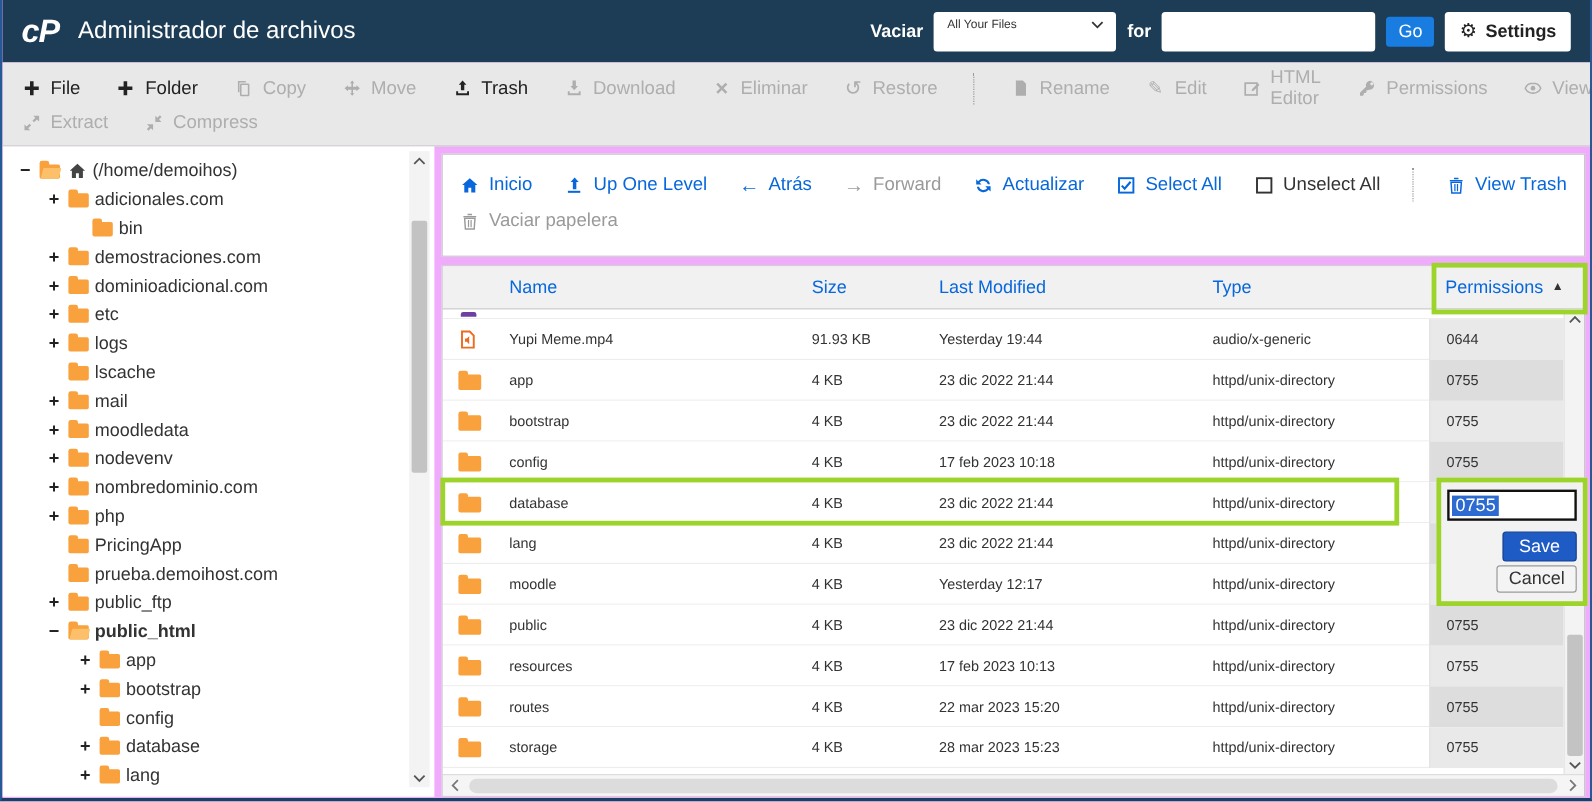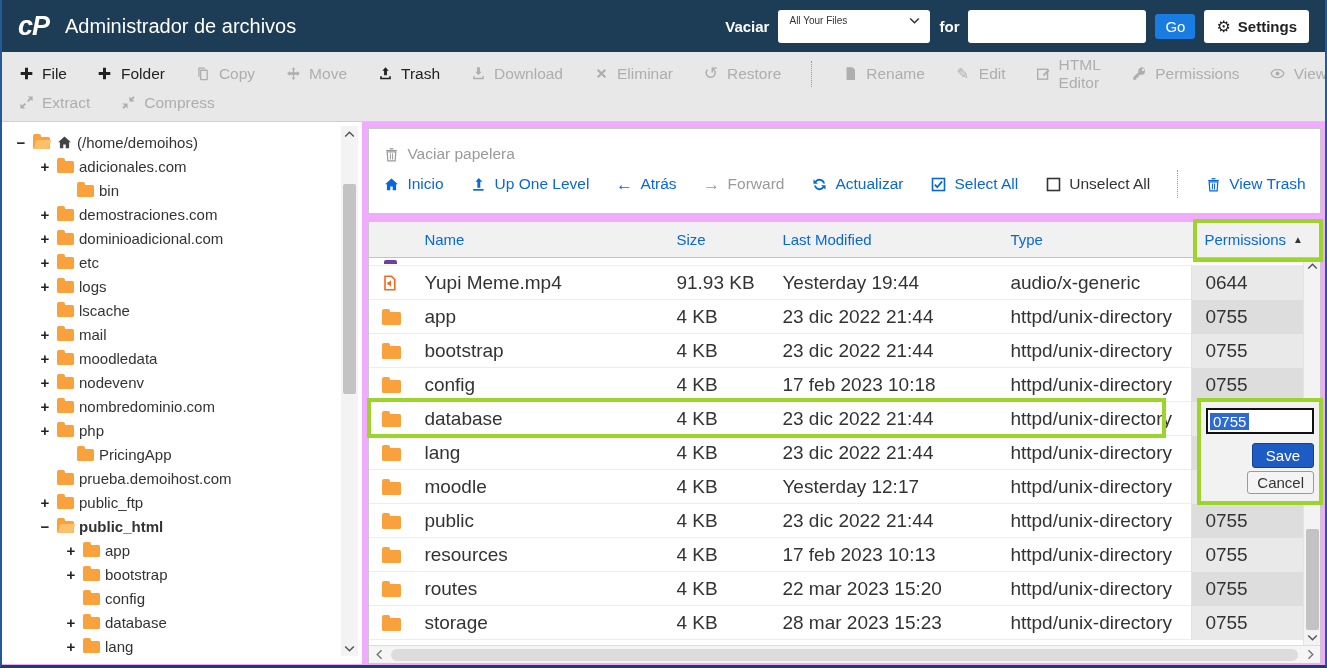--- a/index.html
+++ b/index.html
@@ -63,21 +63,21 @@
 
   .tablebox { position:relative; margin-top:7px; border:1px solid #c9c9c9; background:#fff; height:443px; }
   .grid-cols { display:grid; grid-template-columns:46px 252px 106px 228px 190px 1fr; padding-right:17px; align-items:center; }
   .thead { height:36px; background:#f1f1f1; border-bottom:1px solid #c2c2c2; color:#0767db; font-size:15px; }
   .th { padding-left:9px; } .th-perm { padding-left:13px; display:flex; align-items:center; gap:7px; }
   .sort-arrow { color:#333; font-size:10px; }
 
   .list { position:absolute; top:36px; left:0; right:0; bottom:18px; overflow:hidden; background:#fff; }
   .partial-top { height:8px; border-bottom:1px solid #ededed; display:flex; align-items:flex-end; padding-left:15px; }
   .purple-frag { width:13px; height:4px; background:#6e3fa3; border-radius:2px 2px 0 0; margin-bottom:1px; }
-  .row { height:34px; border-bottom:1px solid #ededed; font-size:19px; color:#333; background:#fff; }
+  .row { height:34px; border-bottom:1px solid #ededed; font-size:12px; color:#333; background:#fff; }
   .cell-icon { display:flex; justify-content:flex-start; padding-left:13px; }
   .row .folder { width:19px; height:13px; }
   .cell-name { padding-left:9px; } .cell { padding-left:9px; }
   .perm-cell { height:34px; display:flex; align-items:center; padding-left:13px; background:#e9e9e9; border-left:1px solid #e2e2e2; }
   .row:nth-child(even) .perm-cell { background:#dddddd; }
 
   
   .hl-header-box { position:absolute; top:-3px; right:-3px; width:130px; height:43px; border:4px solid #9dd42c; z-index:6; pointer-events:none; }
   .hl-row-box { position:absolute; top:176px; left:-2px; width:799px; height:40px; border:4px solid #9dd42c; z-index:6; pointer-events:none; background:transparent; }
   .perm-popup { position:absolute; top:176px; right:-3px; width:126px; border:4px solid #9dd42c; background:#f2f2f2; z-index:7; padding:6px 5px 7px; }
@@ -316,21 +316,21 @@
           <div class="tree-row" style="padding-left: 36px;">
             <span class="exp">+</span>
             <span class="folder"></span>
             <span class="tree-label">nombredominio.com</span>
           </div>
           <div class="tree-row" style="padding-left: 36px;">
             <span class="exp">+</span>
             <span class="folder"></span>
             <span class="tree-label">php</span>
           </div>
-          <div class="tree-row" style="padding-left: 56px;">
+          <div class="tree-row" style="padding-left: 36px;">
             <span class="exp"></span>
             <span class="folder"></span>
             <span class="tree-label">PricingApp</span>
           </div>
           <div class="tree-row" style="padding-left: 36px;">
             <span class="exp"></span>
             <span class="folder"></span>
             <span class="tree-label">prueba.demoihost.com</span>
           </div>
           <div class="tree-row" style="padding-left: 36px;">
@@ -379,99 +379,99 @@
         <span class="sb-btn bottom">
             <svg width="15" height="15" viewBox="0 0 16 16" fill="currentColor" xmlns="http://www.w3.org/2000/svg">
               <path d="M3.4 5.8 8 10.4l4.6-4.6" fill="none" stroke="currentColor" stroke-width="1.6"></path>
             </svg>
           </span>
       </div>
     </aside>
 
     <main class="main">
       <div class="navbox">
-        <div class="nav-row" id="nav2">
+        <div class="nav-row" id="nav1">
+            <span class="nav-item blue">
+              <span class="icn">
+                <svg width="15" height="15" viewBox="0 0 16 16" fill="currentColor" xmlns="http://www.w3.org/2000/svg">
+                  <path d="M8 1.6 1.2 7.7h1.9v6.5h3.6V10h2.6v4.2h3.6V7.7h1.9z"></path>
+                </svg>
+              </span>
+              <span>Inicio</span>
+            </span>
+            <span class="nav-item blue">
+              <span class="icn">
+                <svg width="15" height="15" viewBox="0 0 16 16" fill="currentColor" xmlns="http://www.w3.org/2000/svg">
+                  <path d="M8.4 1 12 5h-2.1v6.4H6.8V5H4.8z"></path>
+                  <rect x="2.4" y="12.8" width="11" height="1.8"></rect>
+                </svg>
+              </span>
+              <span>Up One Level</span>
+            </span>
+            <span class="nav-item blue">
+              <span class="icn">
+                <span class="arrow-glyph">←</span>
+              </span>
+              <span>Atrás</span>
+            </span>
             <span class="nav-item gray">
+              <span class="icn">
+                <span class="arrow-glyph">→</span>
+              </span>
+              <span>Forward</span>
+            </span>
+            <span class="nav-item blue">
+              <span class="icn">
+                <svg width="15" height="15" viewBox="0 0 16 16" fill="currentColor" xmlns="http://www.w3.org/2000/svg">
+                  <path d="M13.8 6.9A6 6 0 0 0 3.3 4.2L1.6 2.5v4.7h4.7L4.6 5.5a4.3 4.3 0 0 1 7.4 1.4zM2.2 9.1a6 6 0 0 0 10.5 2.7l1.7 1.7V8.8H9.7l1.7 1.7a4.3 4.3 0 0 1-7.4-1.4z"></path>
+                </svg>
+              </span>
+              <span>Actualizar</span>
+            </span>
+            <span class="nav-item blue">
+              <span class="icn">
+                <svg width="15" height="15" viewBox="0 0 16 16" fill="currentColor" xmlns="http://www.w3.org/2000/svg">
+                  <rect x="1.6" y="1.6" width="12.8" height="12.8" fill="none" stroke="currentColor" stroke-width="1.7"></rect>
+                  <path d="M4.1 8.2 6.6 10.9 11.9 4.7" fill="none" stroke="currentColor" stroke-width="1.9"></path>
+                </svg>
+              </span>
+              <span>Select All</span>
+            </span>
+            <span class="nav-item dark">
+              <span class="icn">
+                <svg width="15" height="15" viewBox="0 0 16 16" fill="currentColor" xmlns="http://www.w3.org/2000/svg">
+                  <rect x="1.6" y="1.6" width="12.8" height="12.8" fill="none" stroke="currentColor" stroke-width="1.7"></rect>
+                </svg>
+              </span>
+              <span>Unselect All</span>
+            </span>
+            <span class="nav-sep"></span>
+            <span class="nav-item blue">
               <span class="icn">
                 <svg width="15" height="15" viewBox="0 0 16 16" fill="currentColor" xmlns="http://www.w3.org/2000/svg">
                   <path d="M2.3 3.1h11.4v1.3H2.3z"></path>
                   <path d="M6 1.2h4v1.3H6z"></path>
                   <path d="M3.4 5.2h9.2l-.7 9.6H4.1z" fill="none" stroke="currentColor" stroke-width="1.3"></path>
                   <path d="M6.3 6.8h1.1v6.4H6.3zM8.6 6.8h1.1v6.4H8.6z"></path>
                 </svg>
               </span>
-              <span>Vaciar papelera</span>
-            </span>
-          </div>
-        <div class="nav-row" id="nav1">
-            <span class="nav-item blue">
-              <span class="icn">
-                <svg width="15" height="15" viewBox="0 0 16 16" fill="currentColor" xmlns="http://www.w3.org/2000/svg">
-                  <path d="M8 1.6 1.2 7.7h1.9v6.5h3.6V10h2.6v4.2h3.6V7.7h1.9z"></path>
-                </svg>
-              </span>
-              <span>Inicio</span>
-            </span>
-            <span class="nav-item blue">
-              <span class="icn">
-                <svg width="15" height="15" viewBox="0 0 16 16" fill="currentColor" xmlns="http://www.w3.org/2000/svg">
-                  <path d="M8.4 1 12 5h-2.1v6.4H6.8V5H4.8z"></path>
-                  <rect x="2.4" y="12.8" width="11" height="1.8"></rect>
-                </svg>
-              </span>
-              <span>Up One Level</span>
-            </span>
-            <span class="nav-item blue">
-              <span class="icn">
-                <span class="arrow-glyph">←</span>
-              </span>
-              <span>Atrás</span>
-            </span>
+              <span>View Trash</span>
+            </span>
+          </div>
+        <div class="nav-row" id="nav2">
             <span class="nav-item gray">
-              <span class="icn">
-                <span class="arrow-glyph">→</span>
-              </span>
-              <span>Forward</span>
-            </span>
-            <span class="nav-item blue">
-              <span class="icn">
-                <svg width="15" height="15" viewBox="0 0 16 16" fill="currentColor" xmlns="http://www.w3.org/2000/svg">
-                  <path d="M13.8 6.9A6 6 0 0 0 3.3 4.2L1.6 2.5v4.7h4.7L4.6 5.5a4.3 4.3 0 0 1 7.4 1.4zM2.2 9.1a6 6 0 0 0 10.5 2.7l1.7 1.7V8.8H9.7l1.7 1.7a4.3 4.3 0 0 1-7.4-1.4z"></path>
-                </svg>
-              </span>
-              <span>Actualizar</span>
-            </span>
-            <span class="nav-item blue">
-              <span class="icn">
-                <svg width="15" height="15" viewBox="0 0 16 16" fill="currentColor" xmlns="http://www.w3.org/2000/svg">
-                  <rect x="1.6" y="1.6" width="12.8" height="12.8" fill="none" stroke="currentColor" stroke-width="1.7"></rect>
-                  <path d="M4.1 8.2 6.6 10.9 11.9 4.7" fill="none" stroke="currentColor" stroke-width="1.9"></path>
-                </svg>
-              </span>
-              <span>Select All</span>
-            </span>
-            <span class="nav-item dark">
-              <span class="icn">
-                <svg width="15" height="15" viewBox="0 0 16 16" fill="currentColor" xmlns="http://www.w3.org/2000/svg">
-                  <rect x="1.6" y="1.6" width="12.8" height="12.8" fill="none" stroke="currentColor" stroke-width="1.7"></rect>
-                </svg>
-              </span>
-              <span>Unselect All</span>
-            </span>
-            <span class="nav-sep"></span>
-            <span class="nav-item blue">
               <span class="icn">
                 <svg width="15" height="15" viewBox="0 0 16 16" fill="currentColor" xmlns="http://www.w3.org/2000/svg">
                   <path d="M2.3 3.1h11.4v1.3H2.3z"></path>
                   <path d="M6 1.2h4v1.3H6z"></path>
                   <path d="M3.4 5.2h9.2l-.7 9.6H4.1z" fill="none" stroke="currentColor" stroke-width="1.3"></path>
                   <path d="M6.3 6.8h1.1v6.4H6.3zM8.6 6.8h1.1v6.4H8.6z"></path>
                 </svg>
               </span>
-              <span>View Trash</span>
+              <span>Vaciar papelera</span>
             </span>
           </div>
       </div>
 
       <div class="tablebox">
         <div class="thead grid-cols">
           <div class="th"></div>
           <div class="th">Name</div>
           <div class="th">Size</div>
           <div class="th">Last Modified</div>

